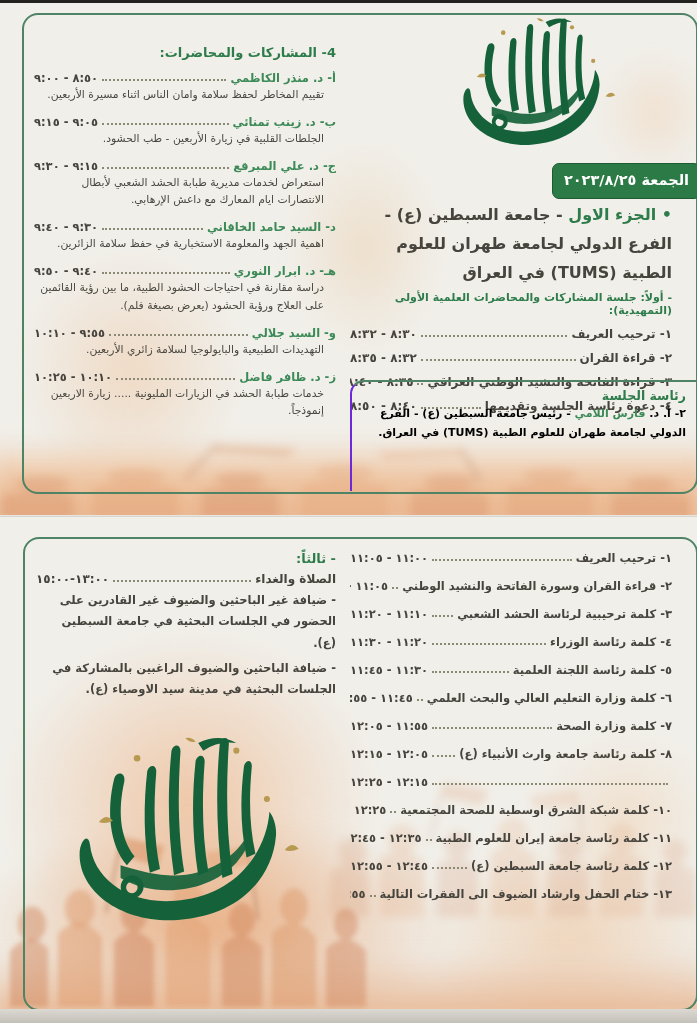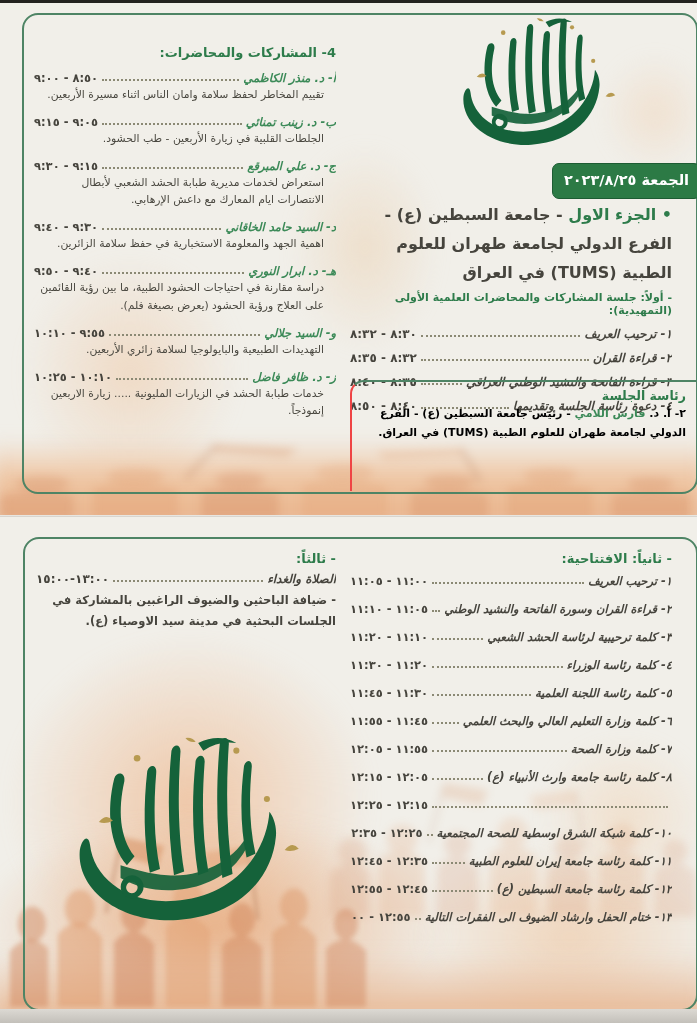--- a/index.html
+++ b/index.html
@@ -6,35 +6,35 @@
   body{width:697px;height:1023px;background:#e8e6e1;font-family:"DejaVu Sans",sans-serif;position:relative;overflow:hidden;}
   .stage{position:absolute;inset:0;}
   .topstrip{position:absolute;left:0;top:0;width:697px;height:3px;background:#23221f;}
   .botstrip{position:absolute;left:0;bottom:0;width:697px;height:14px;background:linear-gradient(#dcd9d3,#c3c0ba);}
   .page{position:absolute;left:0;width:697px;background:#f1efe9;overflow:hidden;}
   #page1{top:3px;height:512px;}
   #page2{top:517px;height:492px;box-shadow:0 -1px 0 #d8d5cf;}
   .gbox{position:absolute;border:2px solid #4e8465;border-radius:16px;z-index:1;}
   #page1 .gbox{left:22px;top:10px;width:672px;height:477px;}
   #page2 .gbox{left:23px;top:20px;width:671px;height:470px;}
-  .chairsbox{position:absolute;left:350px;top:377px;width:348px;height:111px;border-top:2px solid #4e8465;border-left:2px solid #ef4444;border-top-left-radius:14px;padding:5px 10px 0 4px;box-sizing:border-box;z-index:3;direction:rtl;text-align:right;overflow:hidden;}
+  .chairsbox{position:absolute;left:350px;top:377px;width:348px;height:111px;border-top:2px solid #4e8465;border-left:2px solid #6d28d9;border-top-left-radius:14px;padding:5px 10px 0 4px;box-sizing:border-box;z-index:3;direction:rtl;text-align:right;overflow:hidden;}
   .banner{position:absolute;left:552px;top:160px;width:147px;height:34px;background:#2c7a45;border:1px solid #1d5c33;border-radius:7px;color:#ffffff;font-weight:bold;font-size:14.5px;line-height:32px;text-align:center;direction:rtl;z-index:4;}
   .col{position:absolute;direction:rtl;text-align:right;z-index:3;color:#46443d;}
   .p1-right{left:350px;top:198px;width:322px;}
   .p1-left{left:34px;top:42px;width:302px;}
   .p2-right{left:350px;top:34px;width:322px;}
   .p2-left{left:36px;top:34px;width:300px;}
   .green{color:#2e7c4b;}
   .namegreen{color:#3c8a58;}
   .intro{font-size:16px;font-weight:bold;line-height:1.8;margin:0;}
   .h-green{font-size:11px;font-weight:bold;margin:4px 0 0 0;}
   .h-big{font-size:13px;font-weight:bold;margin:0 0 8px 0;}
   .rows1{margin-top:10px;}
   .trow{display:flex;align-items:flex-end;direction:rtl;overflow:hidden;}
-  .trow .lbl{white-space:nowrap;font-weight:bold;font-style:italic;}
+  .trow .lbl{white-space:nowrap;font-weight:bold;}
   .trow .dots{flex:1 1 8px;min-width:6px;border-bottom:2px dotted #8b8974;margin:0 4px 4px 4px;height:1px;}
   .trow .time{white-space:nowrap;font-weight:bold;}
   .rows1 .trow{font-size:12px;margin-bottom:10px;}
   .chairsbox .title{font-size:12.5px;font-weight:bold;margin:1px 2px 2px 0;}
   .member{font-size:11px;font-weight:bold;line-height:1.7;margin:1px 2px 0 0;}
   .lecture{margin-top:11px;}
   .lecture .trow{font-size:11.5px;}
   .lecture .desc{font-size:10.8px;font-weight:normal;line-height:1.65;padding:1px 12px 0 0;color:#4a4840;}
   .rows2 .trow{font-size:11.5px;margin-bottom:14px;}
   .meal .trow{font-size:12px;margin:6px 0 4px 0;}
@@ -237,21 +237,20 @@
         <use href="#crowd"></use>
       </svg>
 
     <div class="gbox"></div>
 
     <svg class="logo" id="logo2">
         <use href="#callig"></use>
       </svg>
 
     <div class="col p2-right">
-      <p class="h-big green">- ثانياً: الافتتاحية:</p>
       <div class="rows2">
         <div class="trow">
             <span class="lbl">١- ترحيب العريف</span>
             <span class="dots"></span>
             <span class="time">١١:٠٠ - ١١:٠٥</span>
           </div>
         <div class="trow">
             <span class="lbl">٢- قراءة القران وسورة الفاتحة والنشيد الوطني</span>
             <span class="dots"></span>
             <span class="time">١١:٠٥ - ١١:١٠</span>
@@ -315,18 +314,19 @@
 
     <div class="col p2-left">
       <p class="h-big green" style="margin-bottom:0;">- ثالثاً:</p>
       <div class="meal">
         <div class="trow">
             <span class="lbl">الصلاة والغداء</span>
             <span class="dots"></span>
             <span class="time">١٣:٠٠-١٥:٠٠</span>
           </div>
       </div>
+      <p class="note">- ضيافة غير الباحثين والضيوف غير القادرين على الحضور في الجلسات البحثية في جامعة السبطين (ع).</p>
       <p class="note">- ضيافة الباحثين والضيوف الراغبين بالمشاركة في الجلسات البحثية في مدينة سيد الاوصياء (ع).</p>
     </div>
   </div>
 
   <div class="botstrip"></div>
 </div>
 
 </body></html>

